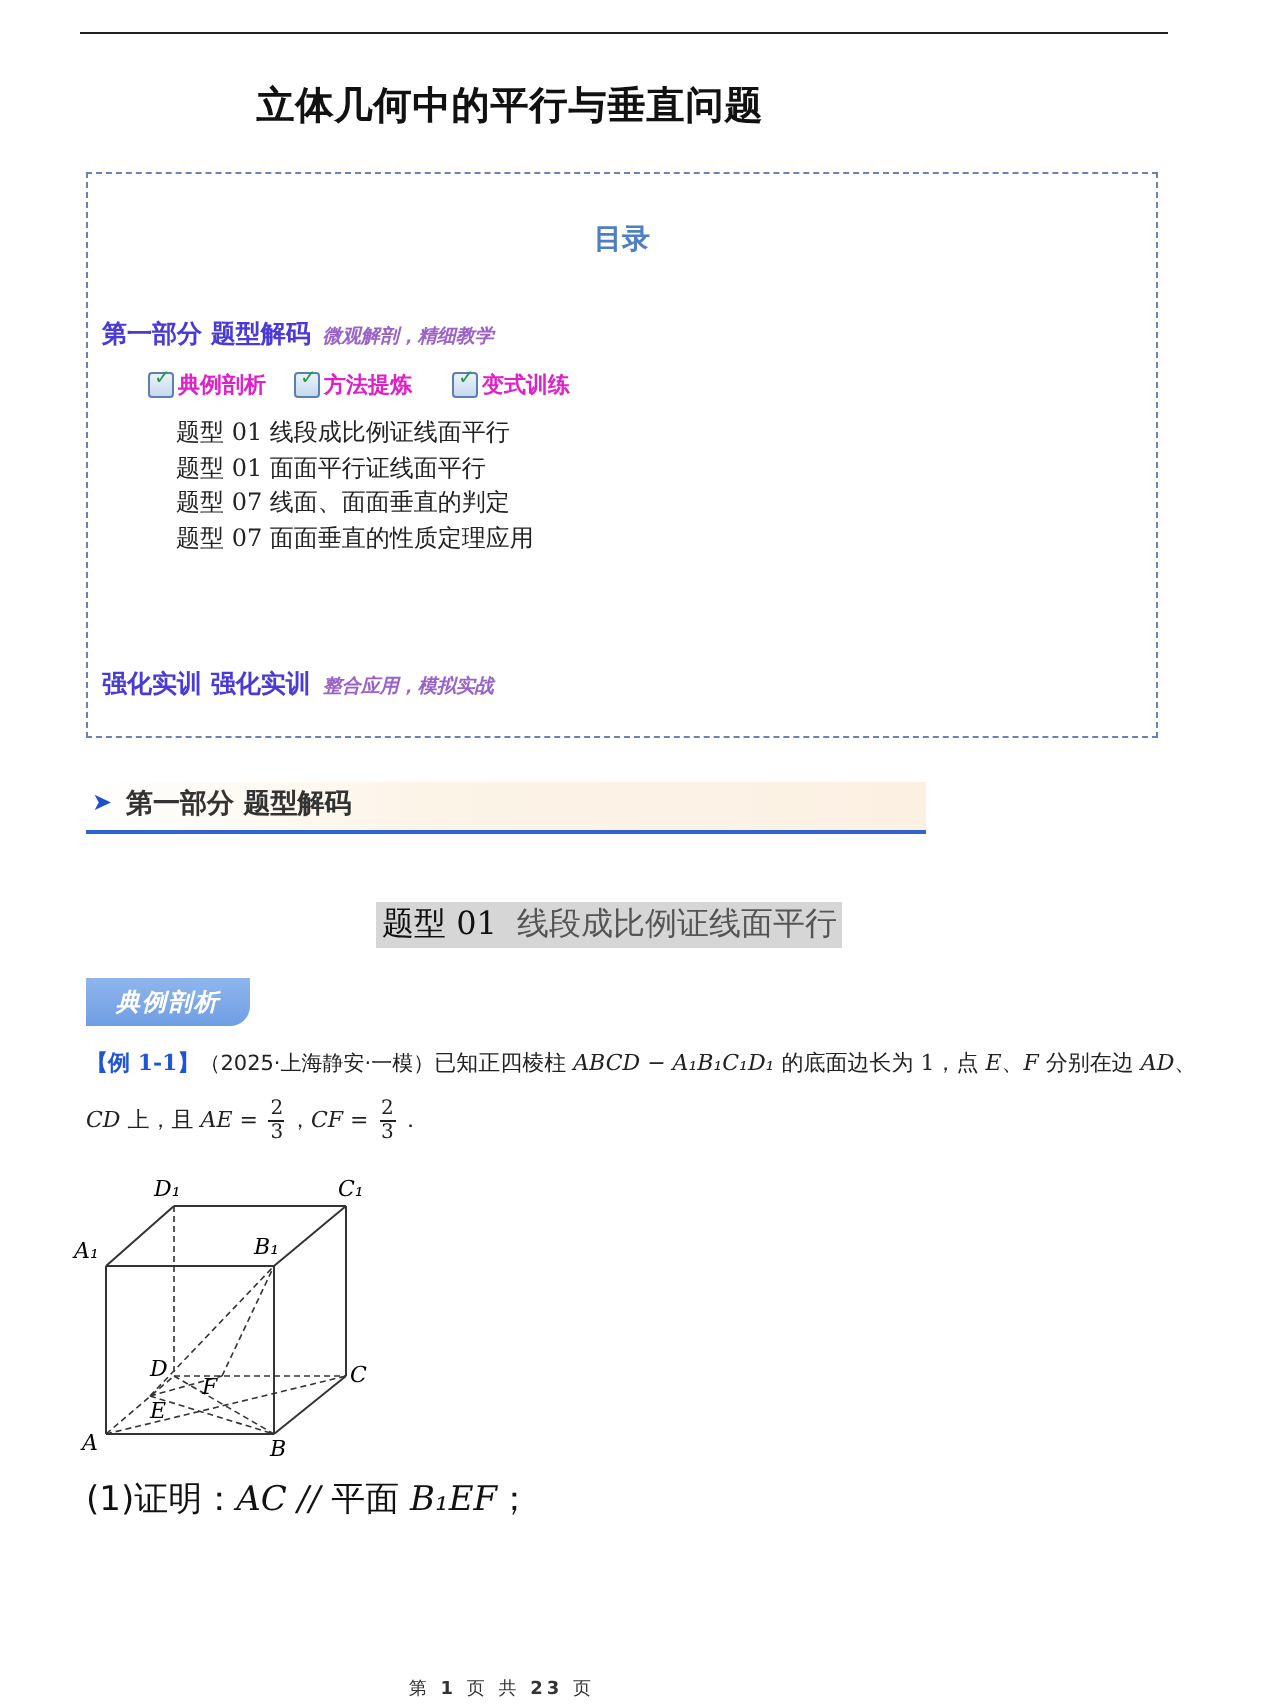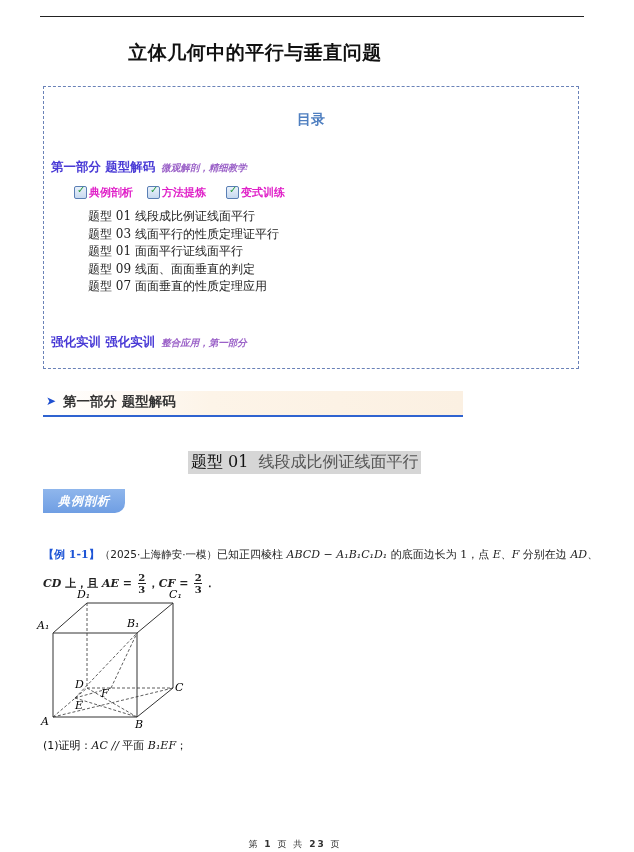--- a/index.html
+++ b/index.html
@@ -30,32 +30,32 @@
   .section-bar .arrow { position: absolute; left: 3px; top: 3px; color: #1e4fd0; font-size: 12px; }
   .section-bar .label { position: absolute; left: 20px; top: 2px; font-family: "DejaVu Sans", sans-serif;
                         font-weight: bold; font-size: 13.5px; color: #333; }
   .topic-title { position: absolute; left: 188px; top: 451px; background: #d6d6d6; padding: 1px 3px;
                  font-size: 16px; white-space: nowrap; }
   .topic-title .num { color: #111; margin-top: 18px; }
   .topic-title .txt { color: #555; margin-left: 10px; font-family: Liberation Serif, serif; }
   .badge { position: absolute; left: 43px; top: 489px; width: 82px; height: 24px; border-radius: 0 0 10px 0;
            background: linear-gradient(#8fb6ec,#6f9ee3); color: #fff; font-family: "DejaVu Serif", serif;
            font-style: italic; font-weight: bold; font-size: 12px; display: flex; align-items: center; justify-content: center; letter-spacing: 1px; }
-  .para { position: absolute; left: 43px; font-size: 11px; white-space: nowrap; color: #222; margin-top: 23px; }
+  .para { position: absolute; left: 43px; font-size: 11px; white-space: nowrap; color: #222; }
   .para1 { top: 524px; }
-  .para2 { top: 549px; font-weight: bold; }
+  .para2 { top: 549px; }
   .ex-label { color: #1e55d6; font-weight: bold; }
   .src { font-family: "DejaVu Sans", sans-serif; font-size: 10.5px; }
   .m { font-style: italic; font-family: "DejaVu Serif", serif; }
   .frac { display: inline-flex; flex-direction: column; align-items: center; vertical-align: middle; font-size: 10px; line-height: 11px; margin: 0 2px; }
   .frac .bar { border-top: 1px solid #222; width: 8px; }
   .figure { position: absolute; left: 35px; top: 585px; width: 160px; height: 145px; }
-  .question { position: absolute; left: 43px; top: 738px; font-size: 11px; white-space: nowrap; }
+  .question { position: absolute; left: 43px; top: 738px; font-size: 17px; white-space: nowrap; }
   .question .q-num { font-family: "DejaVu Sans", sans-serif; }
-  .footer { position: absolute; left: 0; width: 502px; top: 838px; text-align: center; font-size: 9px; color: #333; letter-spacing: 2px; margin-left: 44px; }
+  .footer { position: absolute; left: 0; width: 502px; top: 838px; text-align: center; font-size: 9px; color: #333; letter-spacing: 2px; }
   .footer b { font-family: "DejaVu Sans", sans-serif; }
 </style>
 </head>
 <body>
 
 <div class="top-rule"></div>
 <div class="doc-title">立体几何中的平行与垂直问题</div>
 
 <div class="toc-box">
   <div class="toc-heading">目录</div>
@@ -71,27 +71,26 @@
         <span class="ico"></span>
         <span>方法提炼</span>
       </div>
     <div class="tab" style="margin-left:6px">
         <span class="ico"></span>
         <span>变式训练</span>
       </div>
   </div>
   <div class="toc-list">
     <div>题型 01  线段成比例证线面平行</div>
-    <div>题型 03  线面平行的性质定理证平行</div>
     <div>题型 01  面面平行证线面平行</div>
-    <div>题型 09  线面、面面垂直的判定</div>
+    <div>题型 07  线面、面面垂直的判定</div>
     <div>题型 07  面面垂直的性质定理应用</div>
   </div>
   <div class="part part2">
-    <span>强化实训  强化实训</span><span class="sub">整合应用，第一部分</span>
+    <span>强化实训  强化实训</span><span class="sub">整合应用，模拟实战</span>
   </div>
 </div>
 
 <div class="section-bar">
   <span class="arrow">➤</span>
   <span class="label">第一部分  题型解码</span>
 </div>
 
 <div class="topic-title">
   <span class="num">题型 01</span><span class="txt">线段成比例证线面平行</span>

